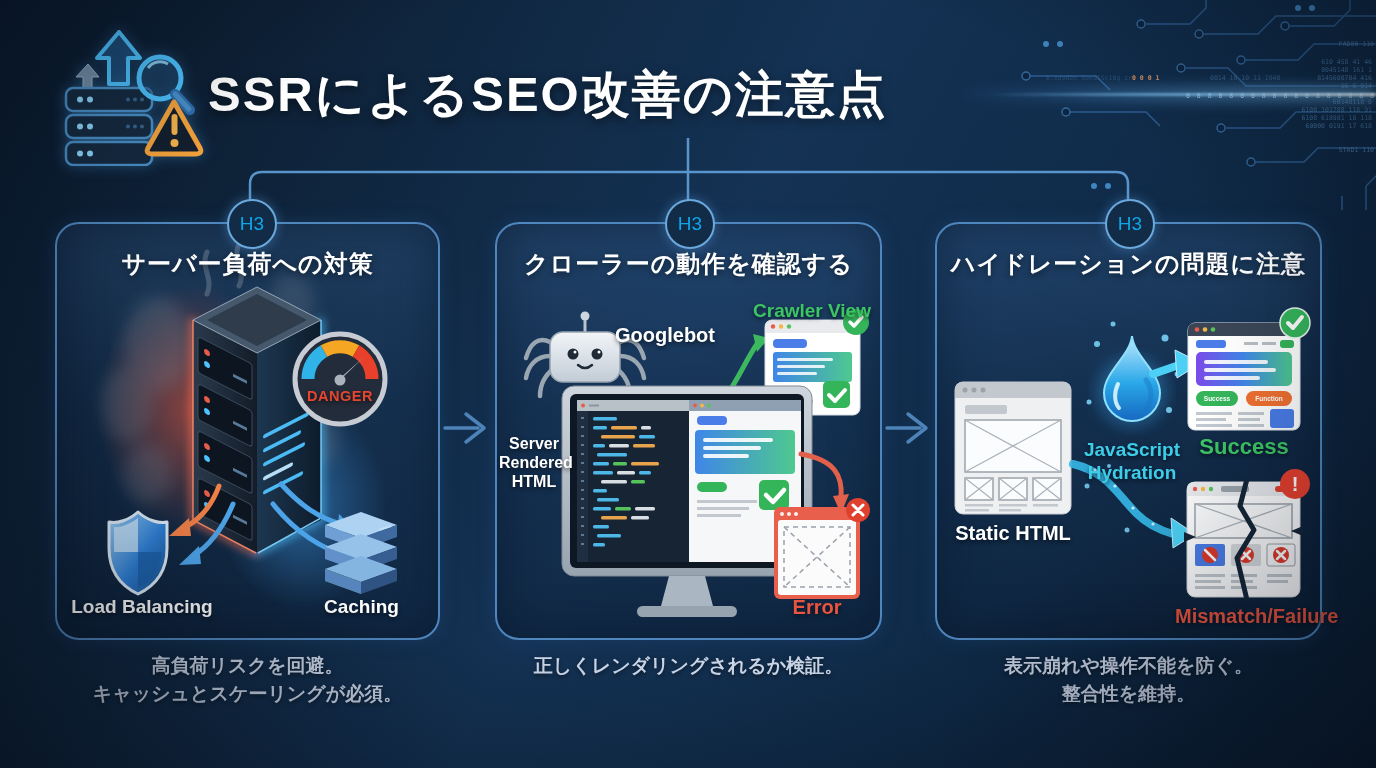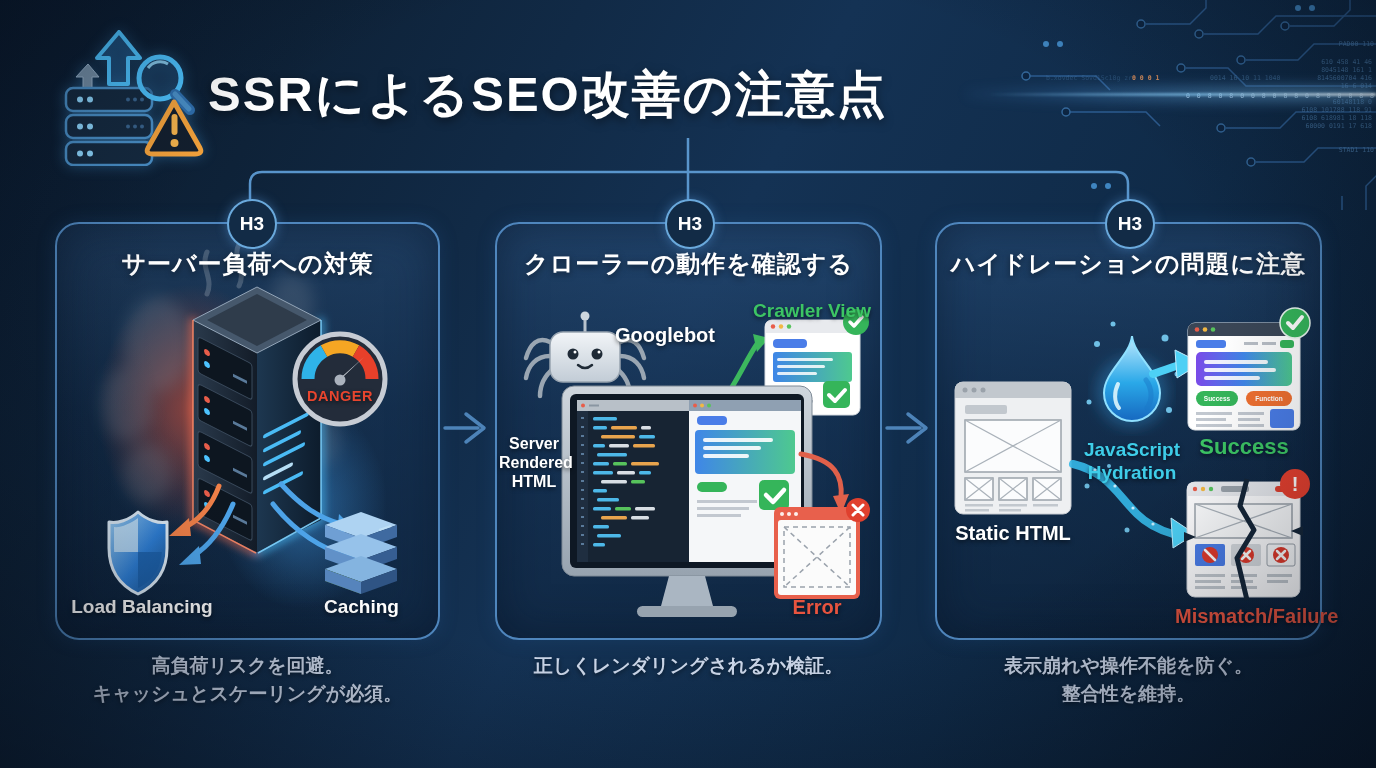--- a/index.html
+++ b/index.html
@@ -18,22 +18,22 @@
   
   .decor{position:absolute;right:0;top:0;}
   .streak-halo{position:absolute;right:0;top:82px;width:410px;height:24px;pointer-events:none;
     background:radial-gradient(ellipse at 88% 50%,rgba(130,205,255,.6),rgba(80,160,240,.18) 55%,transparent 78%);
     filter:blur(6px);}
   .streak-core{position:absolute;right:0;top:93px;width:390px;height:3px;pointer-events:none;
     background:linear-gradient(90deg,transparent,rgba(140,210,255,.75) 55%,#e4f4ff);filter:blur(1px);}
   
   .connector{position:absolute;left:0;top:130px;}
   .h3badge{position:absolute;width:46px;height:46px;border-radius:50%;
-    background:#122b46;border:2px solid #6aa9dc;color:#ffffff;
-    font-size:19px;font-weight:700;display:flex;align-items:center;justify-content:center;
+    background:#122b46;border:2px solid #6aa9dc;color:#0ea5e9;
+    font-size:19px;font-weight:400;display:flex;align-items:center;justify-content:center;
     box-shadow:0 0 12px rgba(90,160,230,.45);z-index:5;}
   
   .panel{position:absolute;top:222px;height:418px;border-radius:24px;
     border:2px solid #4f86bd;box-sizing:border-box;
     background:linear-gradient(180deg,rgba(64,112,168,.30),rgba(24,52,86,.42) 45%,rgba(14,34,58,.55));
     box-shadow:inset 0 0 45px rgba(8,22,42,.55),0 0 18px rgba(40,90,150,.25);}
   .panel svg{position:absolute;left:0;top:0;}
   .p-heading{position:absolute;left:0;top:24px;width:100%;text-align:center;
     color:#fff;font-size:24px;font-weight:700;letter-spacing:1px;
     text-shadow:0 2px 6px rgba(0,0,0,.5);}

